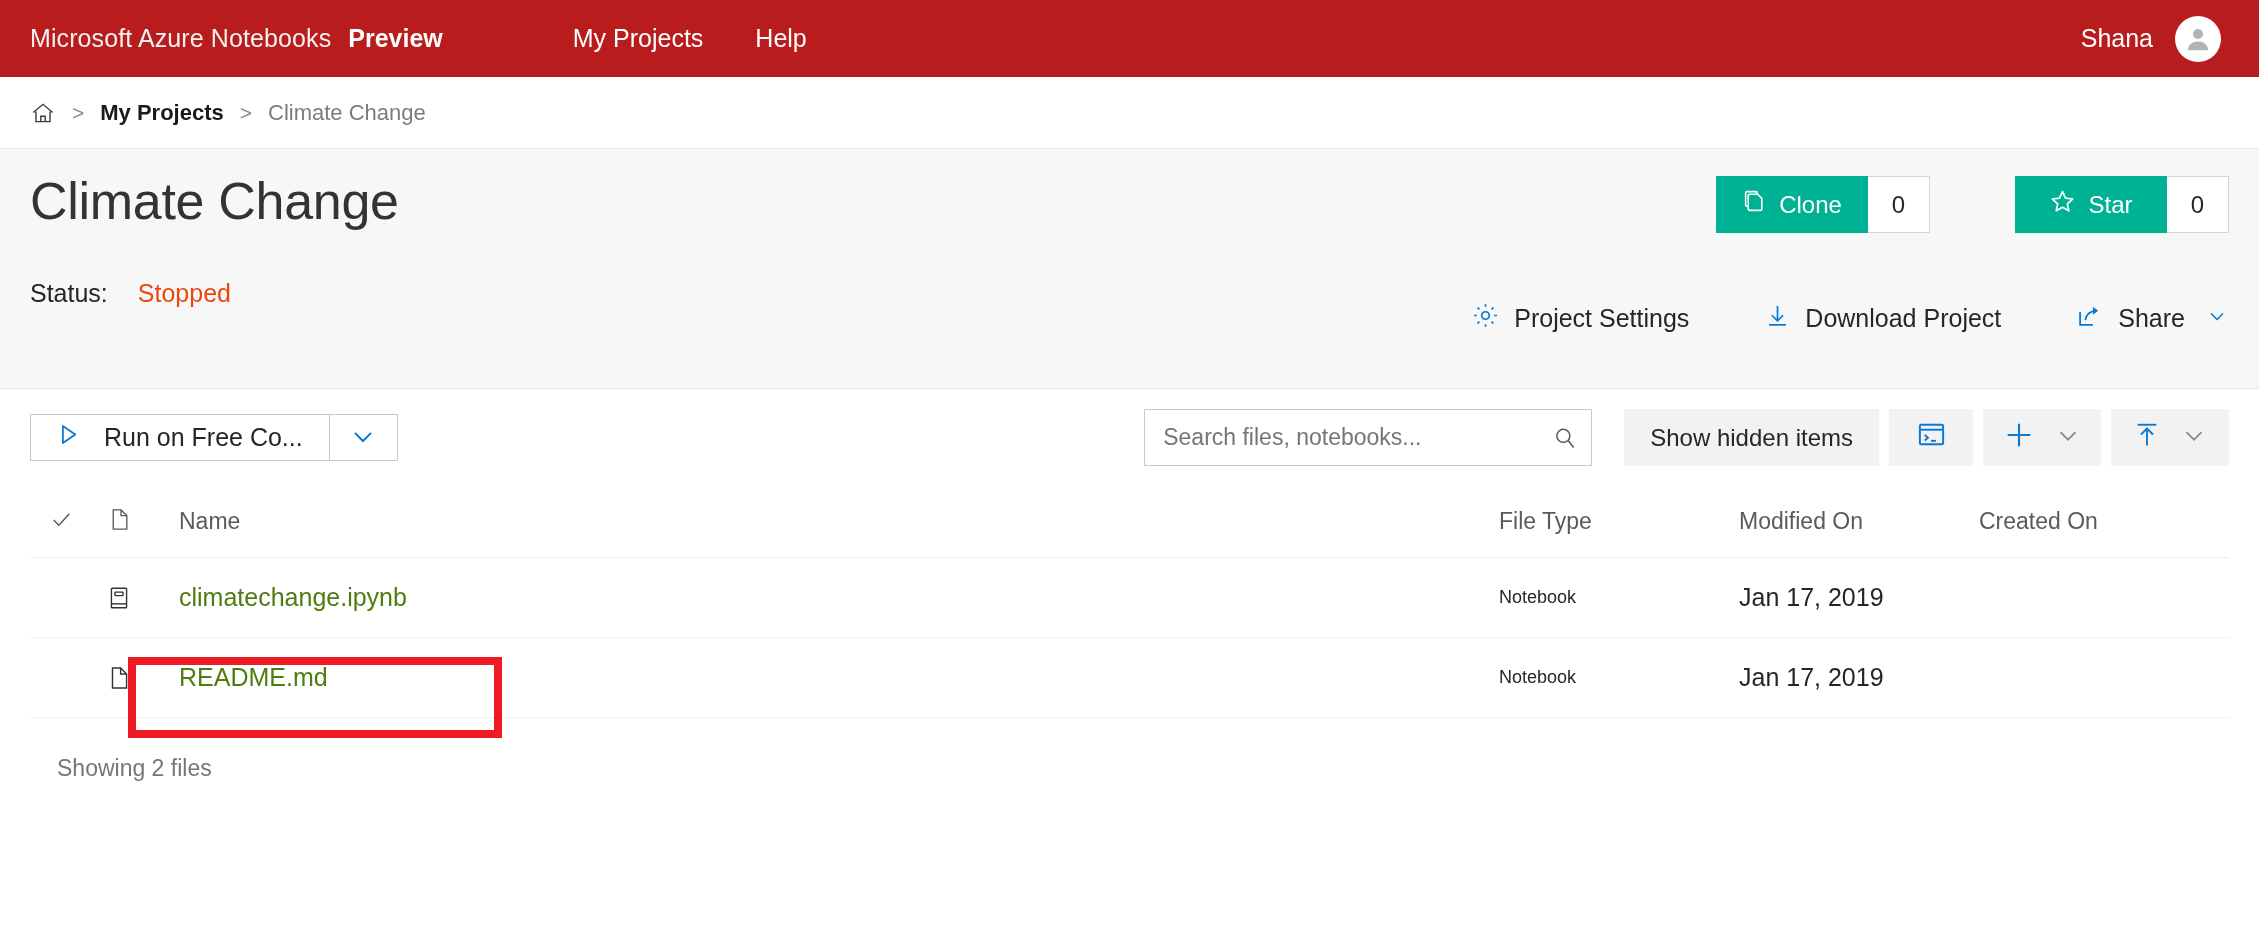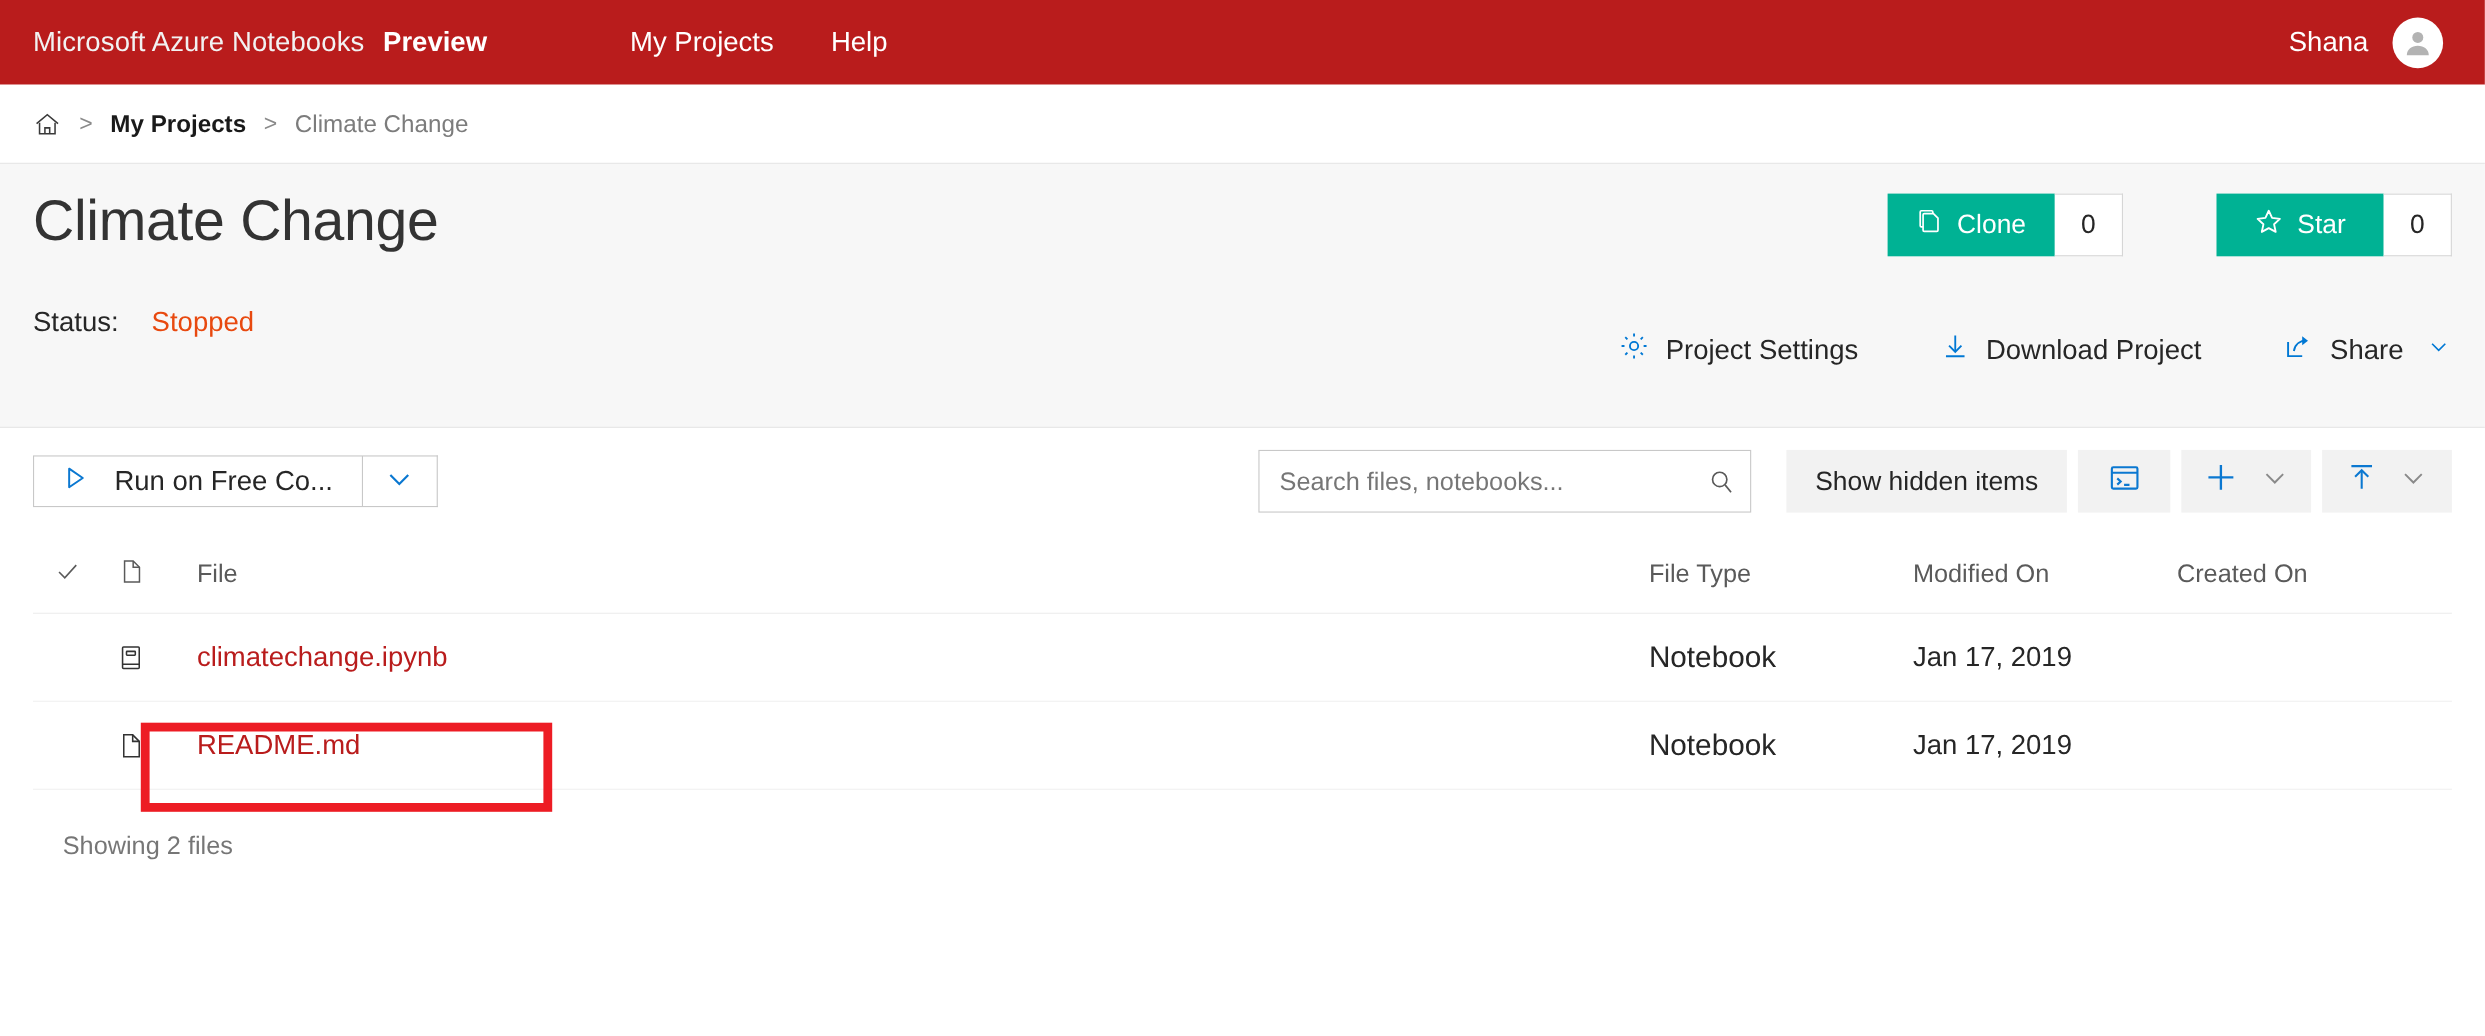--- a/index.html
+++ b/index.html
@@ -261,28 +261,28 @@
     border-bottom: 1px solid #f0f0f0;
   }
   .table-head {
     height: 72px;
     border-bottom: 1px solid #ededed;
     color: #5a5a5a;
   }
   .col-check { width: 62px; display: flex; align-items: center; justify-content: center; }
   .col-icon  { width: 54px; display: flex; align-items: center; justify-content: center; }
   .col-name  { flex: 1; padding-left: 33px; font-size: 25px; }
-  .col-type  { width: 240px; font-size: 27px; }
+  .col-type  { width: 240px; font-size: 18px; }
   .col-mod   { width: 240px; font-size: 25px; }
   .col-created { width: 250px; font-size: 25px; }
   .table-head .col-name,
   .table-head .col-type,
   .table-head .col-mod,
   .table-head .col-created { font-size: 23px; color: #5a5a5a; }
-  .file-link { color: #b91c1c; text-decoration: none; cursor: pointer; }
+  .file-link { color: #4d7c0f; text-decoration: none; cursor: pointer; }
   .body-row .col-type, .body-row .col-mod { color: #262626; }
 
   .showing-files {
     padding: 37px 30px 0 30px;
     font-size: 23px;
     color: #767676;
     margin-left: 27px;
   }
 
   
@@ -495,21 +495,21 @@
       </span>
     </div>
     <div class="col-icon">
       <span>
         <svg width="25" height="25" viewBox="0 0 24 24" fill="none" stroke="#5a5a5a" stroke-width="1.3">
           <path d="M6 2.8h7.5L19 8.3v12.9H6z"></path>
           <path d="M13.5 2.8v5.5H19"></path>
         </svg>
       </span>
     </div>
-    <div class="col-name">File</div>
+    <div class="col-name">Name</div>
     <div class="col-type">File Type</div>
     <div class="col-mod">Modified On</div>
     <div class="col-created">Created On</div>
   </div>
 
   <div class="table-row body-row">
     <div class="col-check"></div>
     <div class="col-icon">
       <svg width="26" height="26" viewBox="0 0 24 24" fill="none" stroke="#333333" stroke-width="1.3">
         <rect x="5" y="3" width="14" height="18" rx="0.8"></rect>

